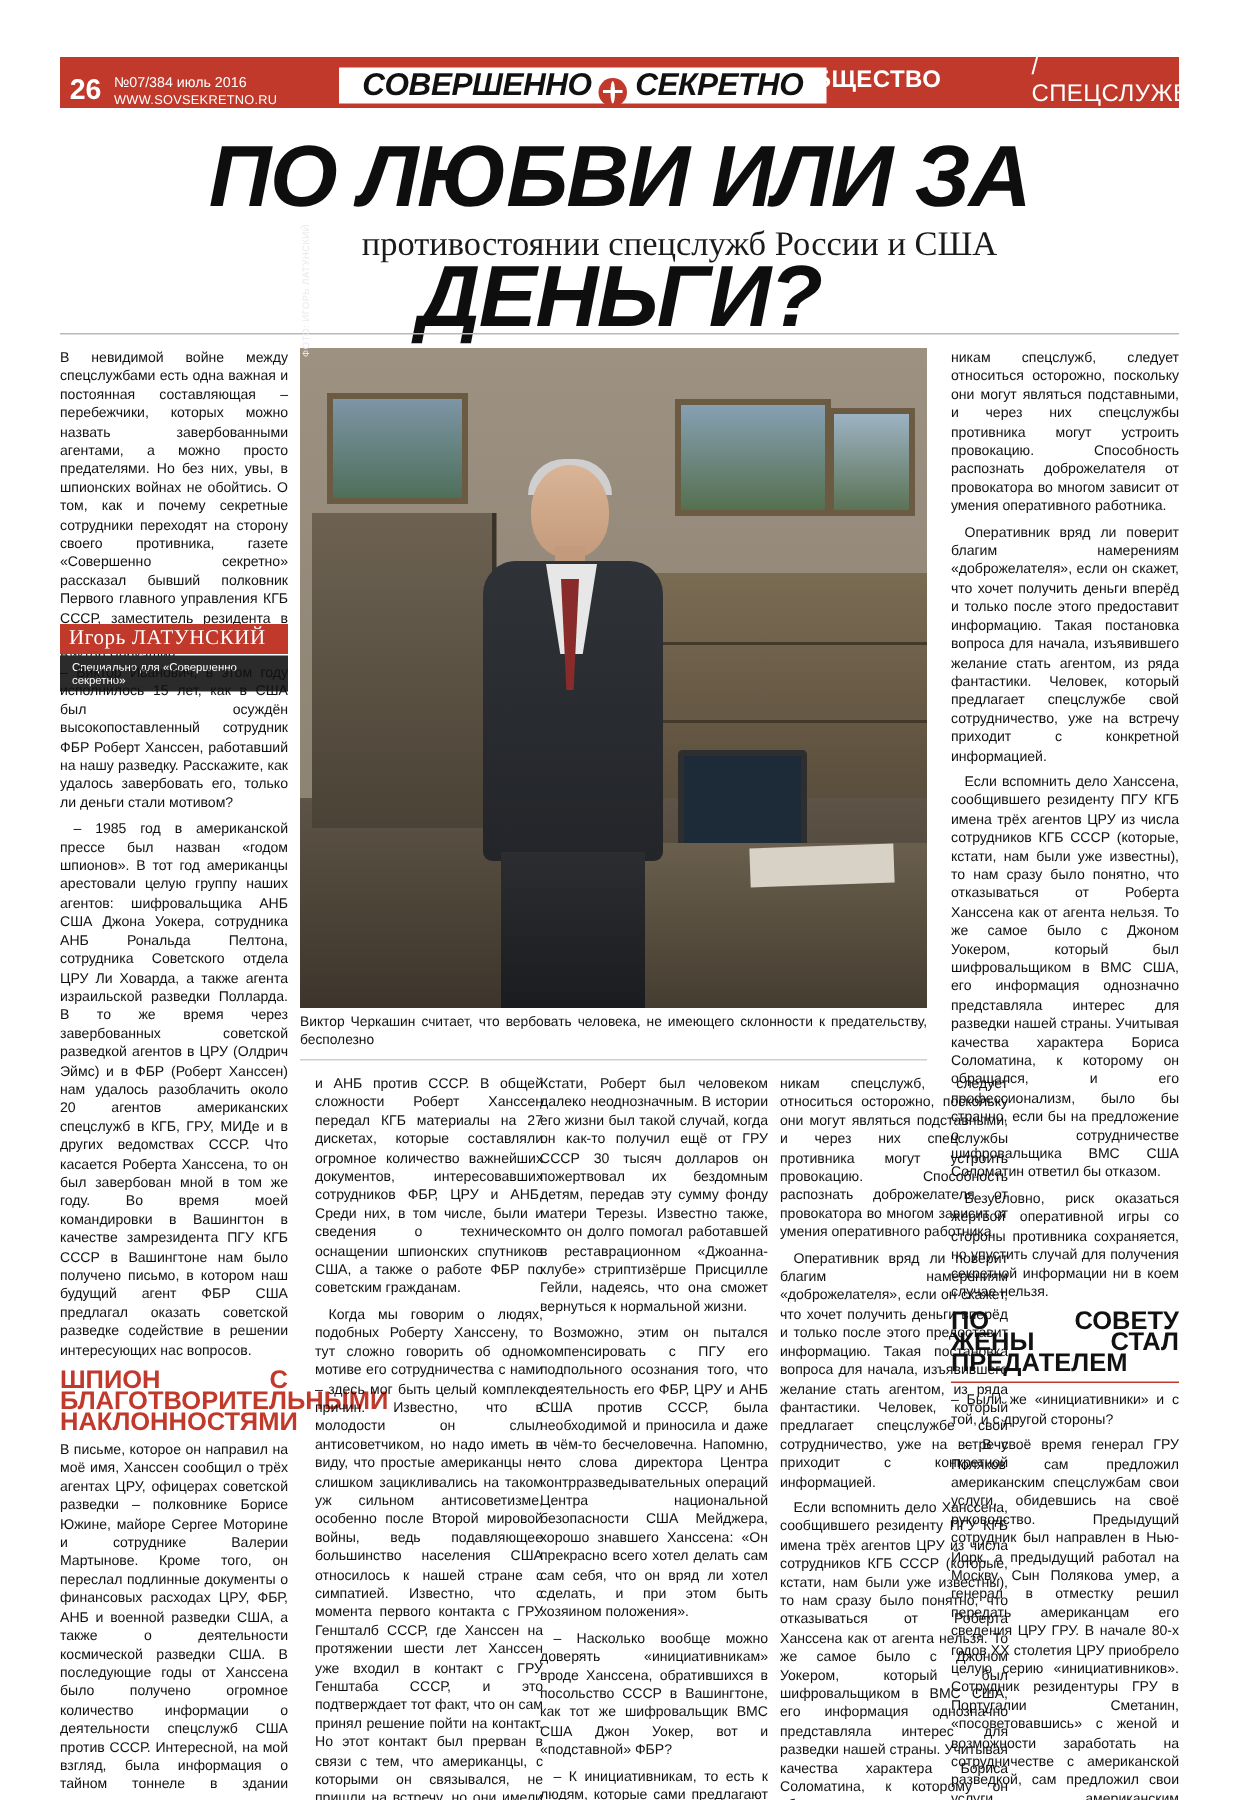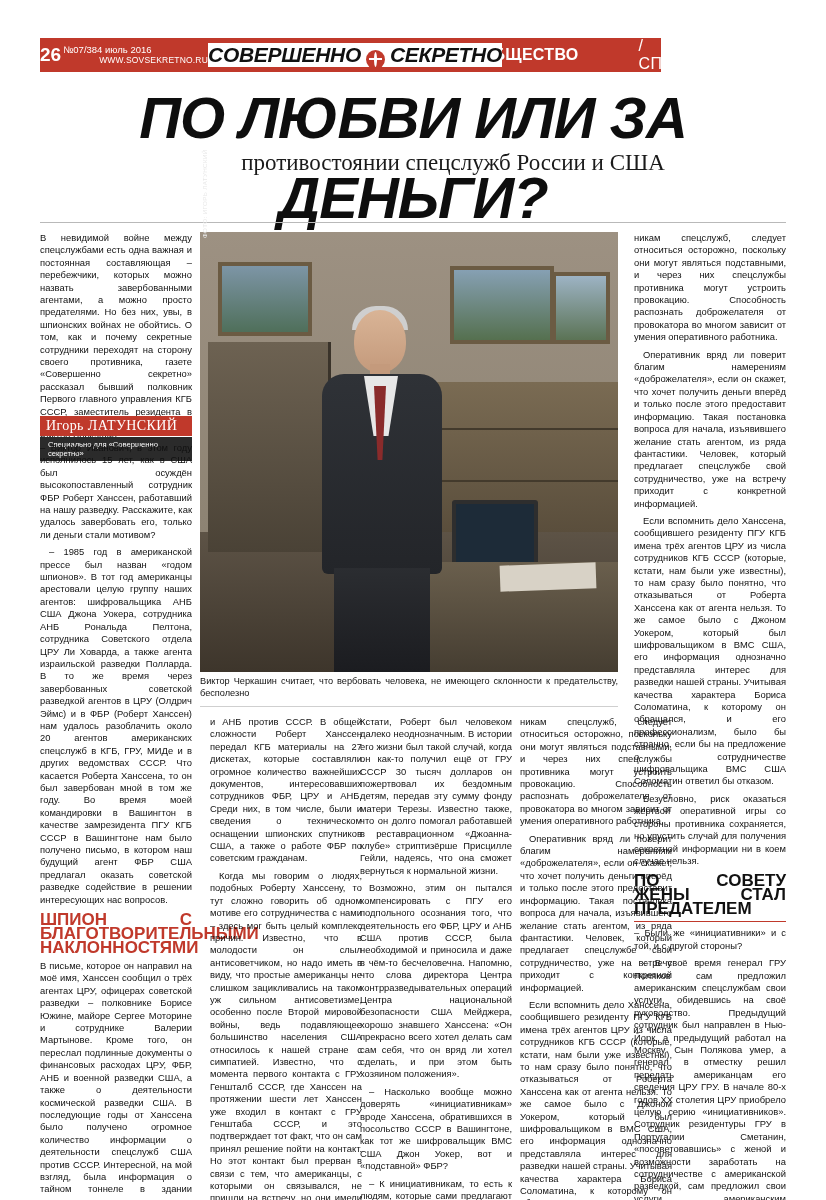--- a/index.html
+++ b/index.html
@@ -12,34 +12,34 @@
   }
   .page{
     position:relative;
     width:826px;height:1200px;
     background:#fff;
     box-sizing:border-box;
   }
 
   
   .masthead{
-    position:absolute;left:40px;top:38px;width:621px;height:34px;
+    position:absolute;left:40px;top:38px;width:746px;height:34px;
     background:#c0392b;
-    display:flex;align-items:center;
+    display:flex;align-items:flex-end;
   }
   .mast-page{
     width:34px;display:flex;align-items:center;justify-content:center;
     color:#ffffff;font-family:"Liberation Sans",sans-serif;font-weight:bold;font-size:19px;
   }
   .mast-issue{
     width:150px;color:#fff;display:flex;flex-direction:column;justify-content:center;
     font-family:"Liberation Sans",sans-serif;line-height:1.15;padding-left:2px;
   }
   .mast-issue .l1{font-size:9.5px;}
-  .mast-issue .l2{font-size:8.5px;letter-spacing:.2px;margin-left:36px;}
+  .mast-issue .l2{font-size:8.5px;letter-spacing:.2px;}
   .mast-logo{
     flex:1;background:#ffffff;margin:3px 0;display:flex;align-items:center;justify-content:center;
     position:relative;
   }
   .mast-logo .lg{
     font-family:"Liberation Sans",sans-serif;font-weight:bold;font-style:italic;
     font-size:21px;color:#111;letter-spacing:-0.3px;white-space:nowrap;
   }
   .mast-logo .globe{
     display:inline-block;width:19px;height:19px;border-radius:50%;

